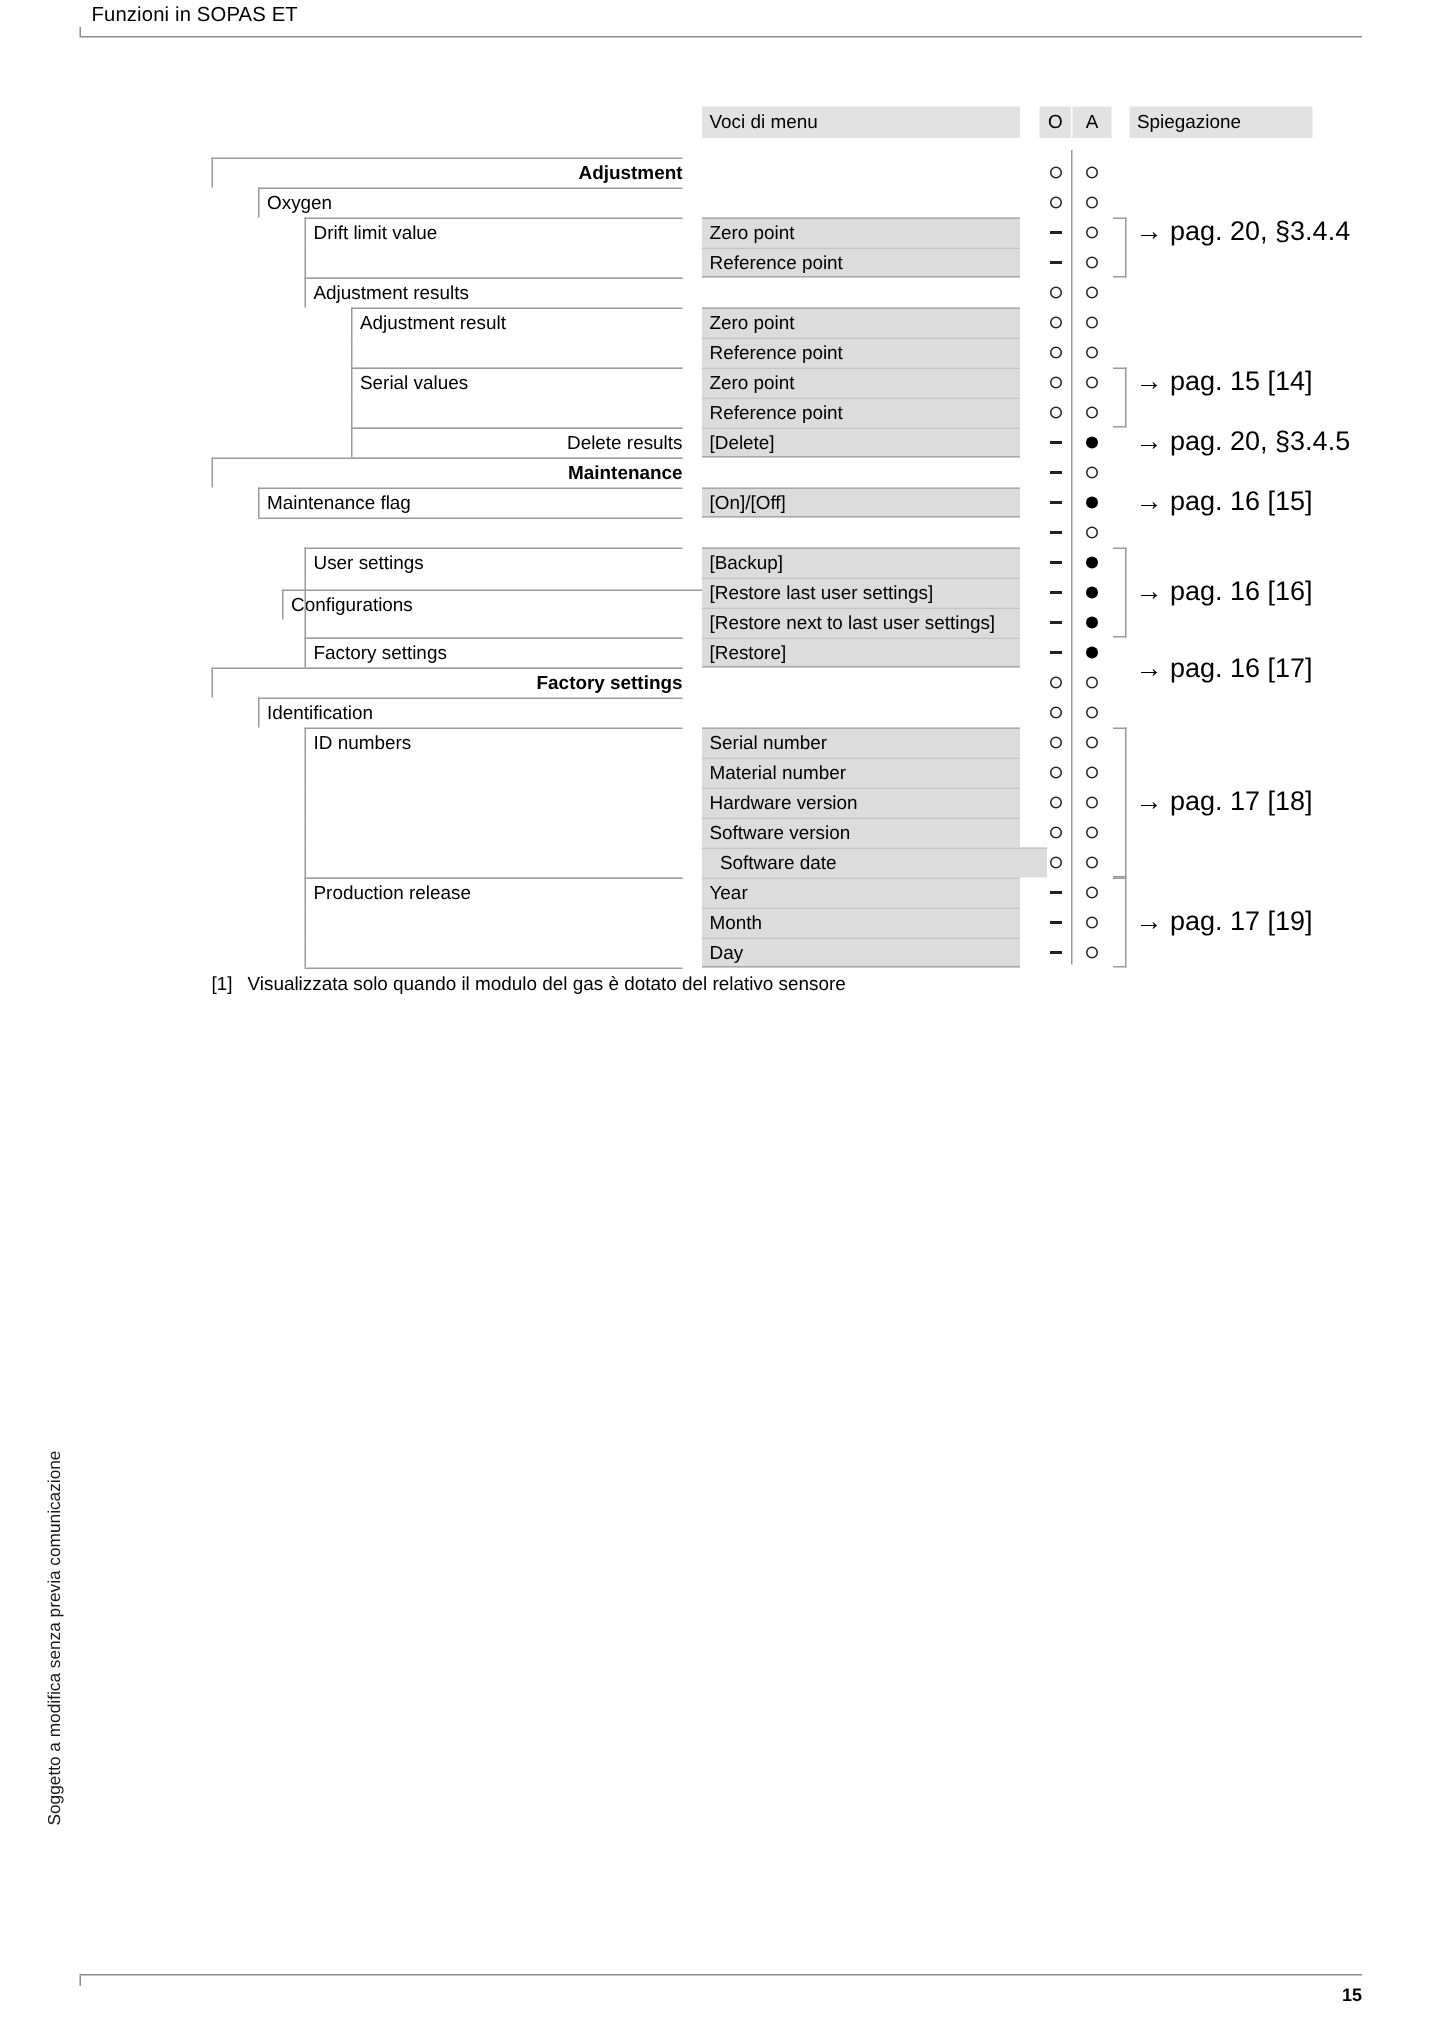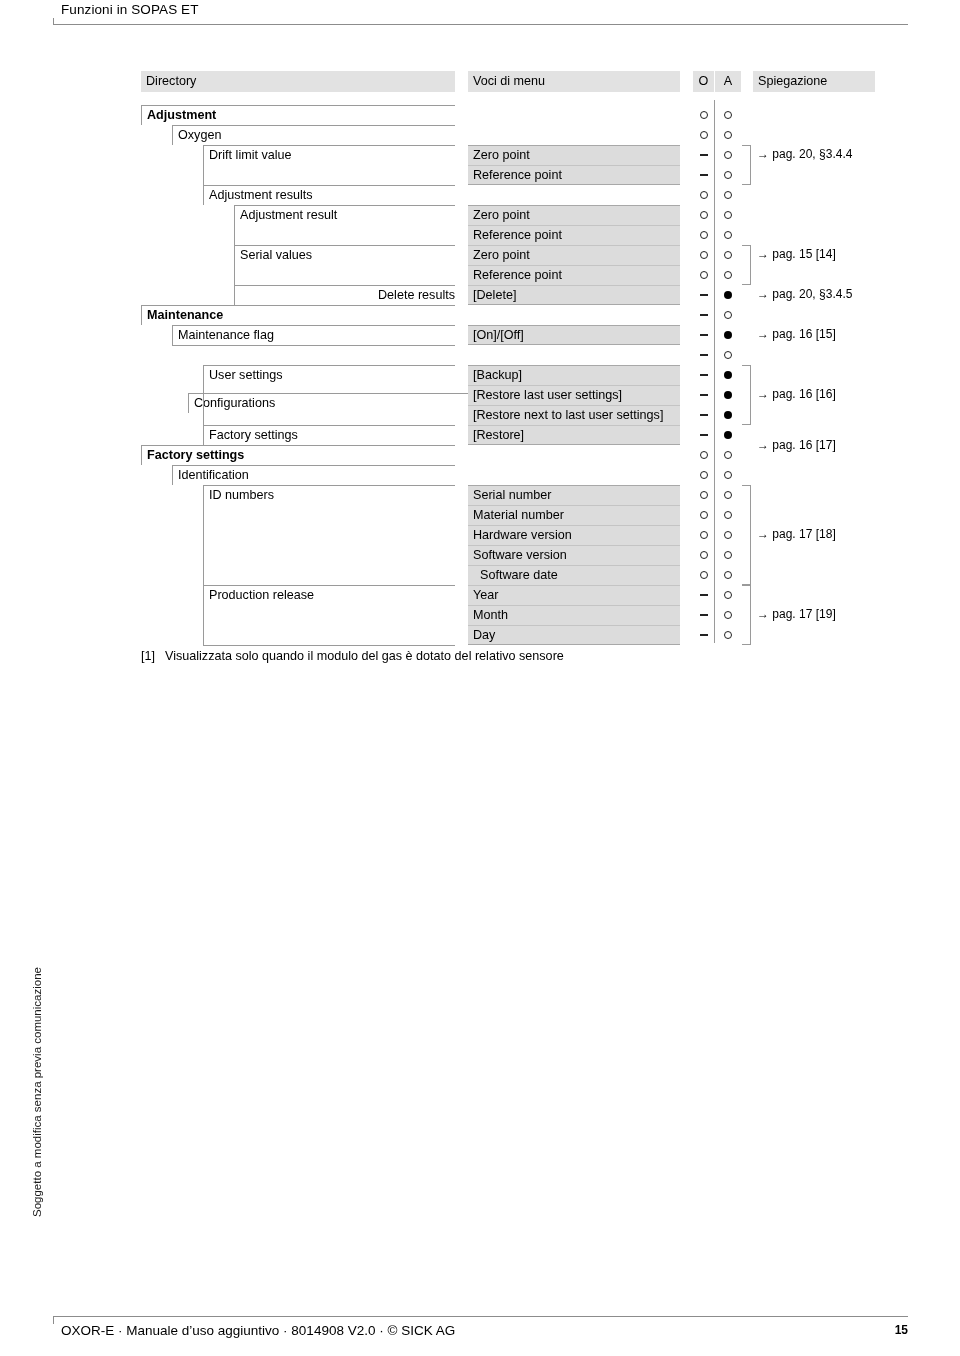--- a/index.html
+++ b/index.html
@@ -130,21 +130,21 @@
 
   
   .dir {
     height: 20px;
     line-height: 19px;
     padding-left: 5px;
     border-top: 1px solid #9a9a9a;
     border-left: 1px solid #9a9a9a;
     background: #ffffff;
   }
-  .dir.bold { font-weight: bold; }
+  .dir.bold { font-weight: bold; text-align: right; }
 
   
   .dirext {
     border-left: 1px solid #9a9a9a;
     background: transparent;
   }
   .dirbottom {
     border-bottom: 1px solid #9a9a9a;
     height: 1px;
   }
@@ -192,21 +192,21 @@
     top: 100px;
     width: 1px;
     height: 543px;
     background: #9a9a9a;
   }
 
   
   .expl {
     height: 20px;
     line-height: 19px;
-    font-size: 12px;
+    font-size: 18px;
     white-space: nowrap;
   }
 
   
   .brace {
     position: absolute;
     border-top: 1px solid #9a9a9a;
     border-right: 1px solid #9a9a9a;
     border-bottom: 1px solid #9a9a9a;
     width: 9px;
@@ -227,21 +227,20 @@
 <body>
 
 <div id="page-header">
   <div class="hdr-text">Funzioni in SOPAS ET</div>
   <div class="hdr-tick"></div>
   <div class="hdr-rule"></div>
 </div>
 
 <div id="fn-table">
 
-  <div class="cell hcell" style="left:141px; top:71px; width:314px;">Directory</div>
   <div class="cell hcell" style="left:468px; top:71px; width:212px;">Voci di menu</div>
   <div class="cell hcell center" style="left:693px; top:71px; width:21px;">O</div>
   <div class="cell hcell center" style="left:715px; top:71px; width:26px;">A</div>
   <div class="cell hcell" style="left:753px; top:71px; width:122px;">Spiegazione</div>
 
   <div id="rows">
       <div class="cell dir bold" style="left: 141px; top: 105px; width: 314px;">Adjustment</div>
       <div class="cell mark" style="left: 693px; top: 105px;"><span class="ring"></span></div>
       <div class="cell mark" style="left: 717px; top: 105px;"><span class="ring"></span></div>
       <div class="cell dir" style="left: 172px; top: 125px; width: 283px;">Oxygen</div>
@@ -335,21 +334,21 @@
       <div class="cell menu" style="left: 468px; top: 525px; width: 212px; border-top: 1px solid rgb(196, 196, 196);">Hardware version</div>
       <div class="cell mark" style="left: 693px; top: 525px;"><span class="ring"></span></div>
       <div class="cell mark" style="left: 717px; top: 525px;"><span class="ring"></span></div>
       <div class="cell expl" style="left: 757px; top: 525px;">→ pag. 17 [18]</div>
       <div class="cell dirext" style="left: 203px; top: 545px; width: 252px; height: 20px;"></div>
       <div class="cell menu" style="left: 468px; top: 545px; width: 212px; border-top: 1px solid rgb(196, 196, 196);">Software version</div>
       <div class="cell mark" style="left: 693px; top: 545px;"><span class="ring"></span></div>
       <div class="cell mark" style="left: 717px; top: 545px;"><span class="ring"></span></div>
       <div class="cell dirext" style="left: 203px; top: 565px; width: 252px; height: 20px;"></div>
       <div class="cell dirbottom" style="left: 203px; top: 585px; width: 252px;"></div>
-      <div class="cell menu" style="left: 468px; top: 565px; width: 212px; border-top: 1px solid rgb(196, 196, 196); padding-left: 12px;">Software date</div>
+      <div class="cell menu" style="left: 468px; top: 565px; width: 230px; border-top: 1px solid rgb(196, 196, 196); padding-left: 12px;">Software date</div>
       <div class="cell mark" style="left: 693px; top: 565px;"><span class="ring"></span></div>
       <div class="cell mark" style="left: 717px; top: 565px;"><span class="ring"></span></div>
       <div class="cell dir" style="left: 203px; top: 585px; width: 252px;">Production release</div>
       <div class="cell menu" style="left: 468px; top: 585px; width: 212px; border-top: 1px solid rgb(196, 196, 196);">Year</div>
       <div class="cell mark" style="left: 693px; top: 585px;"><span class="dash"></span></div>
       <div class="cell mark" style="left: 717px; top: 585px;"><span class="ring"></span></div>
       <div class="cell dirext" style="left: 203px; top: 605px; width: 252px; height: 20px;"></div>
       <div class="cell menu" style="left: 468px; top: 605px; width: 212px; border-top: 1px solid rgb(196, 196, 196);">Month</div>
       <div class="cell mark" style="left: 693px; top: 605px;"><span class="dash"></span></div>
       <div class="cell mark" style="left: 717px; top: 605px;"><span class="ring"></span></div>
@@ -372,15 +371,14 @@
 
 <div id="footnote">
   <span class="fn-mark">[1]</span><span>Visualizzata solo quando il modulo del gas è dotato del relativo sensore</span>
 </div>
 
 <div id="side-note">Soggetto a modifica senza previa comunicazione</div>
 
 <div id="page-footer">
   <div class="ftr-rule"></div>
   <div class="ftr-tick"></div>
-  <div class="ftr-left">OXOR-E  ·  Manuale d’uso aggiuntivo  ·  8014908  V2.0  ·  © SICK AG</div>
   <div class="ftr-page">15</div>
 </div>
 
 </body></html>

